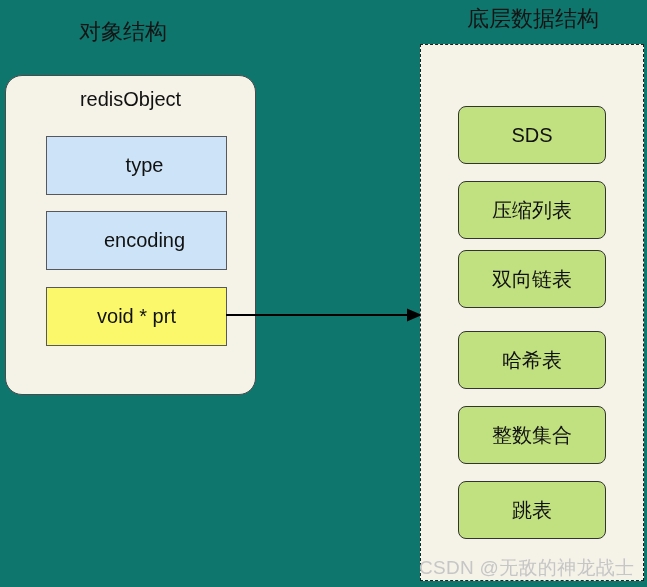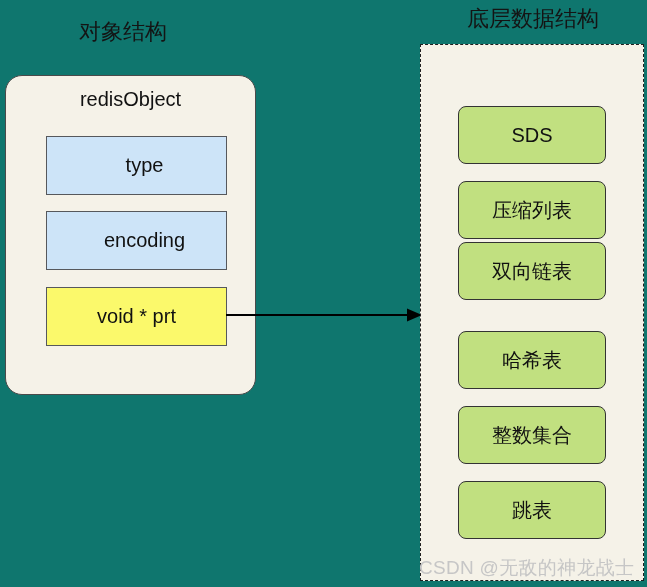--- a/index.html
+++ b/index.html
@@ -44,21 +44,21 @@
     background:#F5F2E8; border:1.6px dashed #1f1f1f;
   }
   .structure {
     position:absolute; left:37px; width:148px; height:58px;
     background:#C1E080; border:1.6px solid #333; border-radius:8px;
     display:flex; align-items:center; justify-content:center;
     font-size:20px; color:#111;
   }
   #structure-0 { top:61px; }
   #structure-1 { top:136px; }
-  #structure-2 { top:197px; }
+  #structure-2 { top:205px; }
   #structure-3 { top:286px; }
   #structure-4 { top:361px; }
   #structure-5 { top:436px; }
 
   .watermark {
     position:absolute; left:419px; top:555px; width:228px;
     font-size:19px; color:#C6C6C6; white-space:nowrap; letter-spacing:0.3px;
   }
 </style>
 </head>

